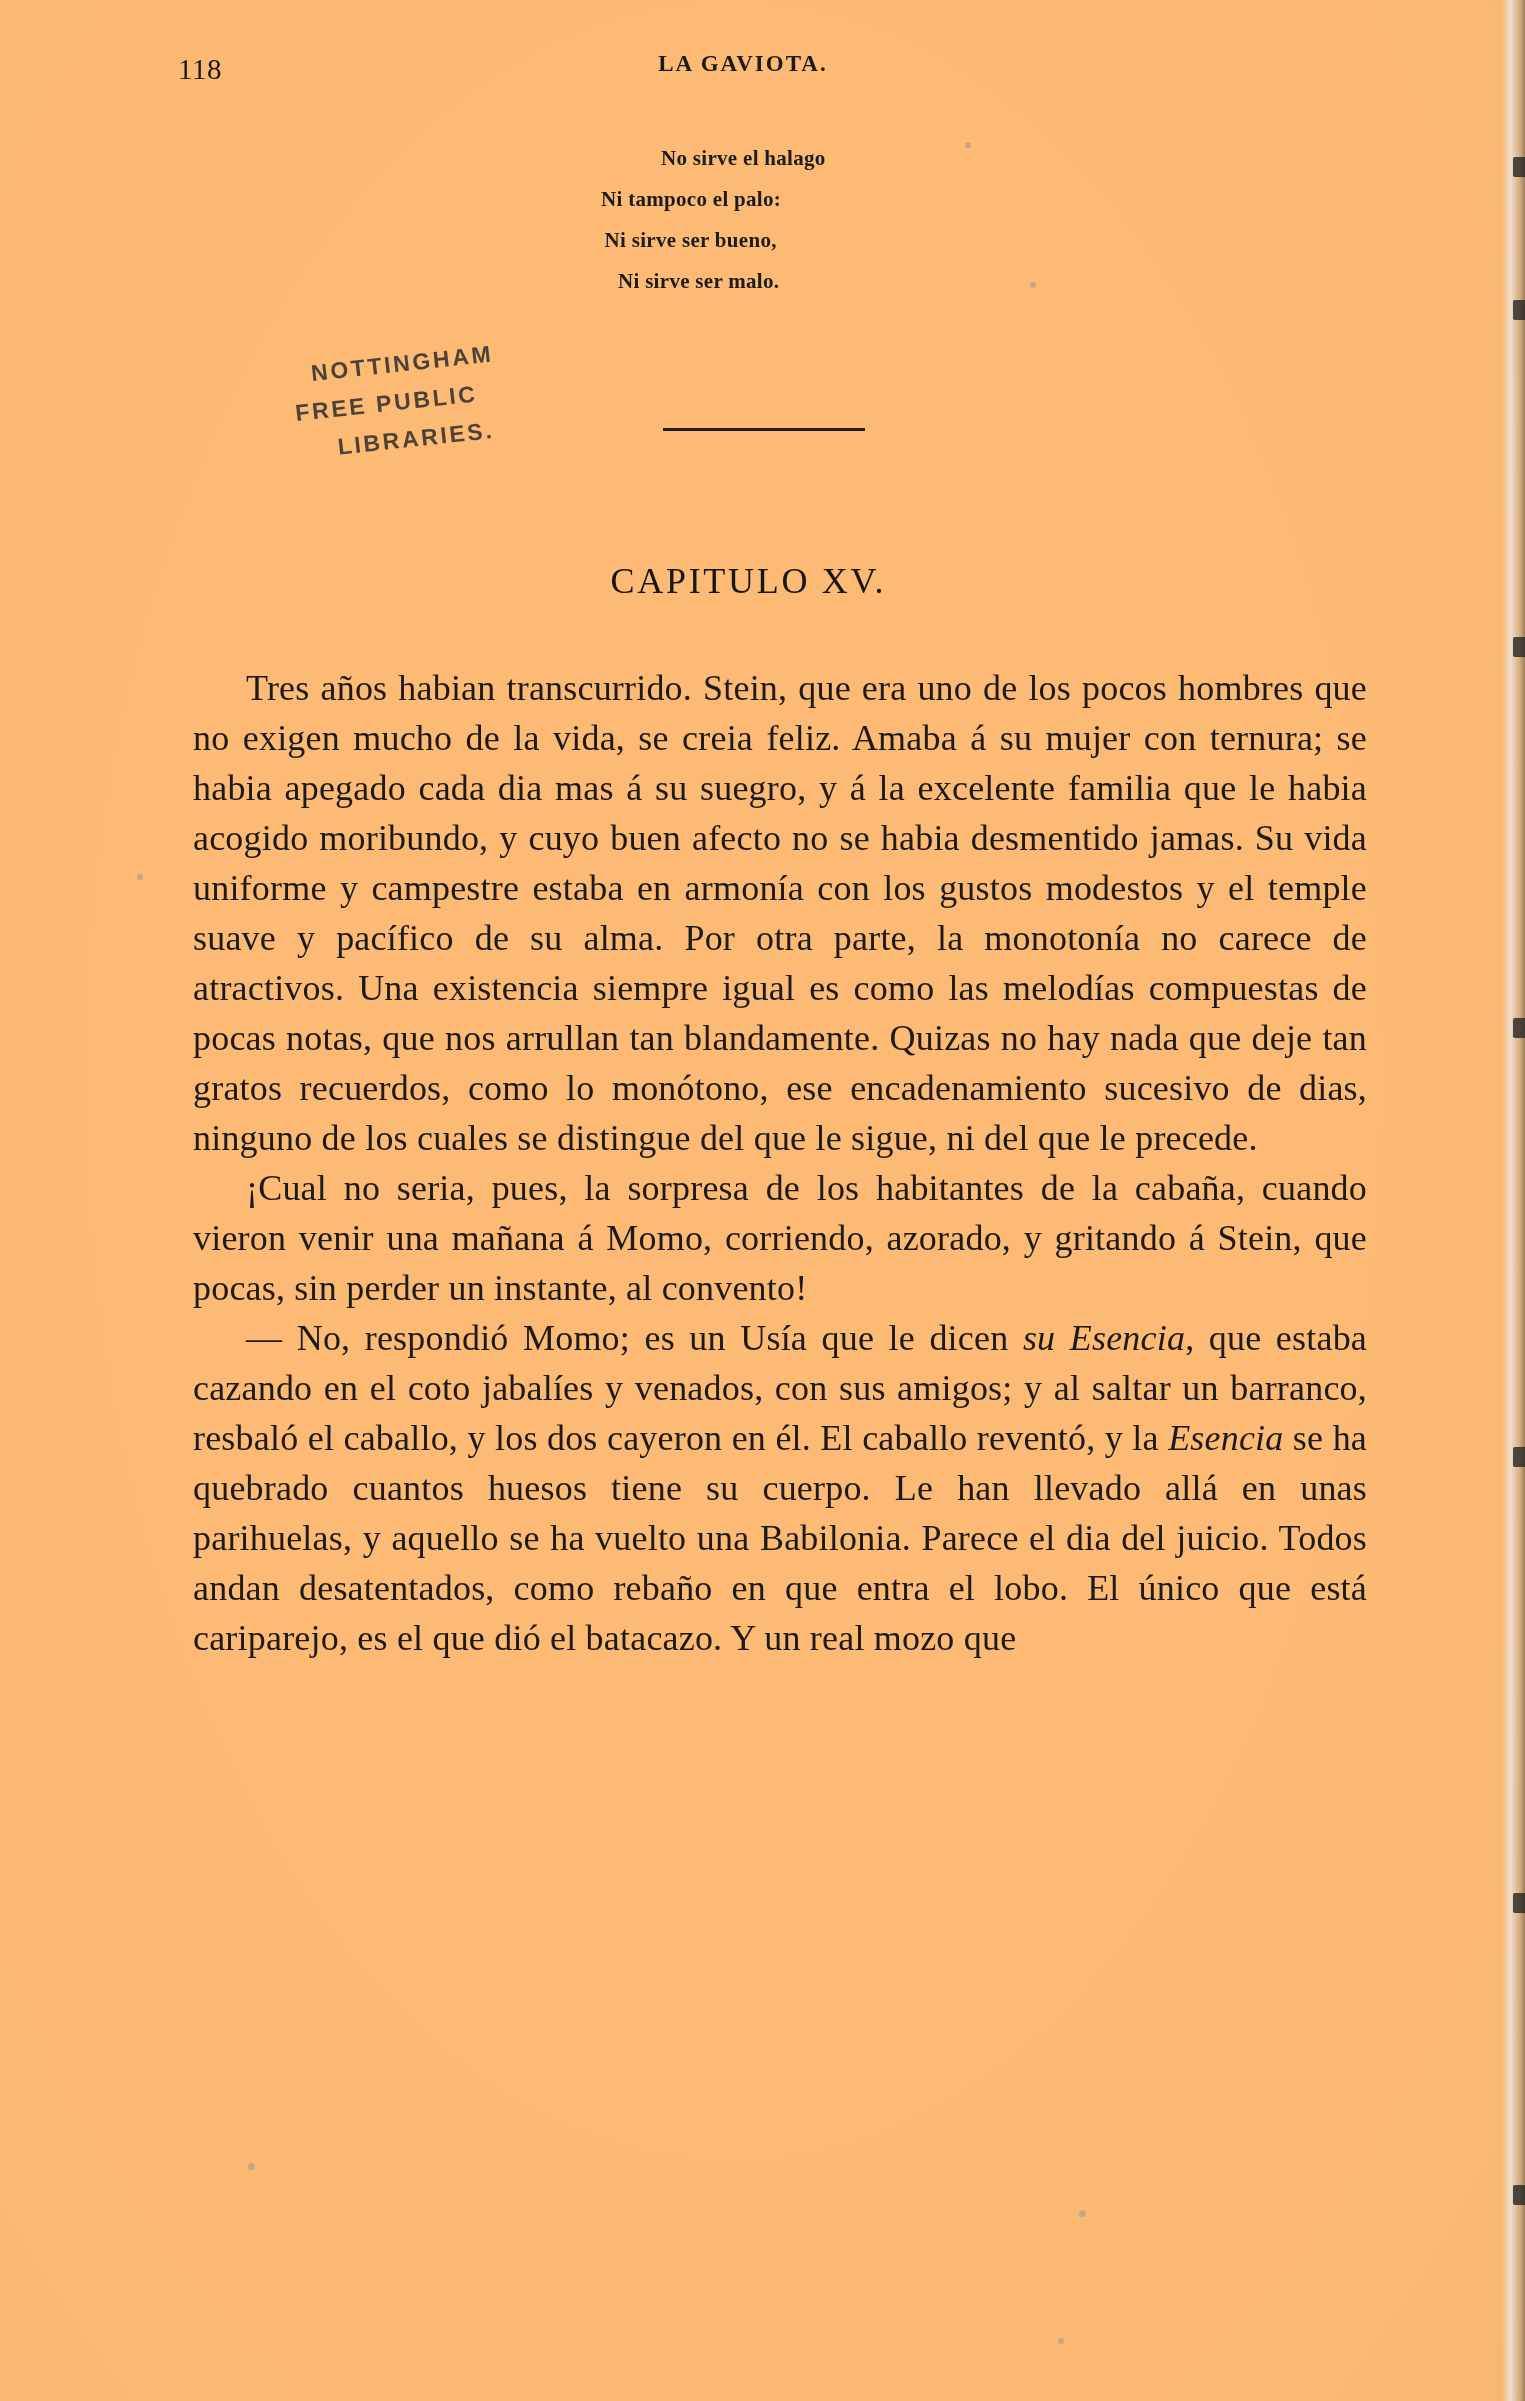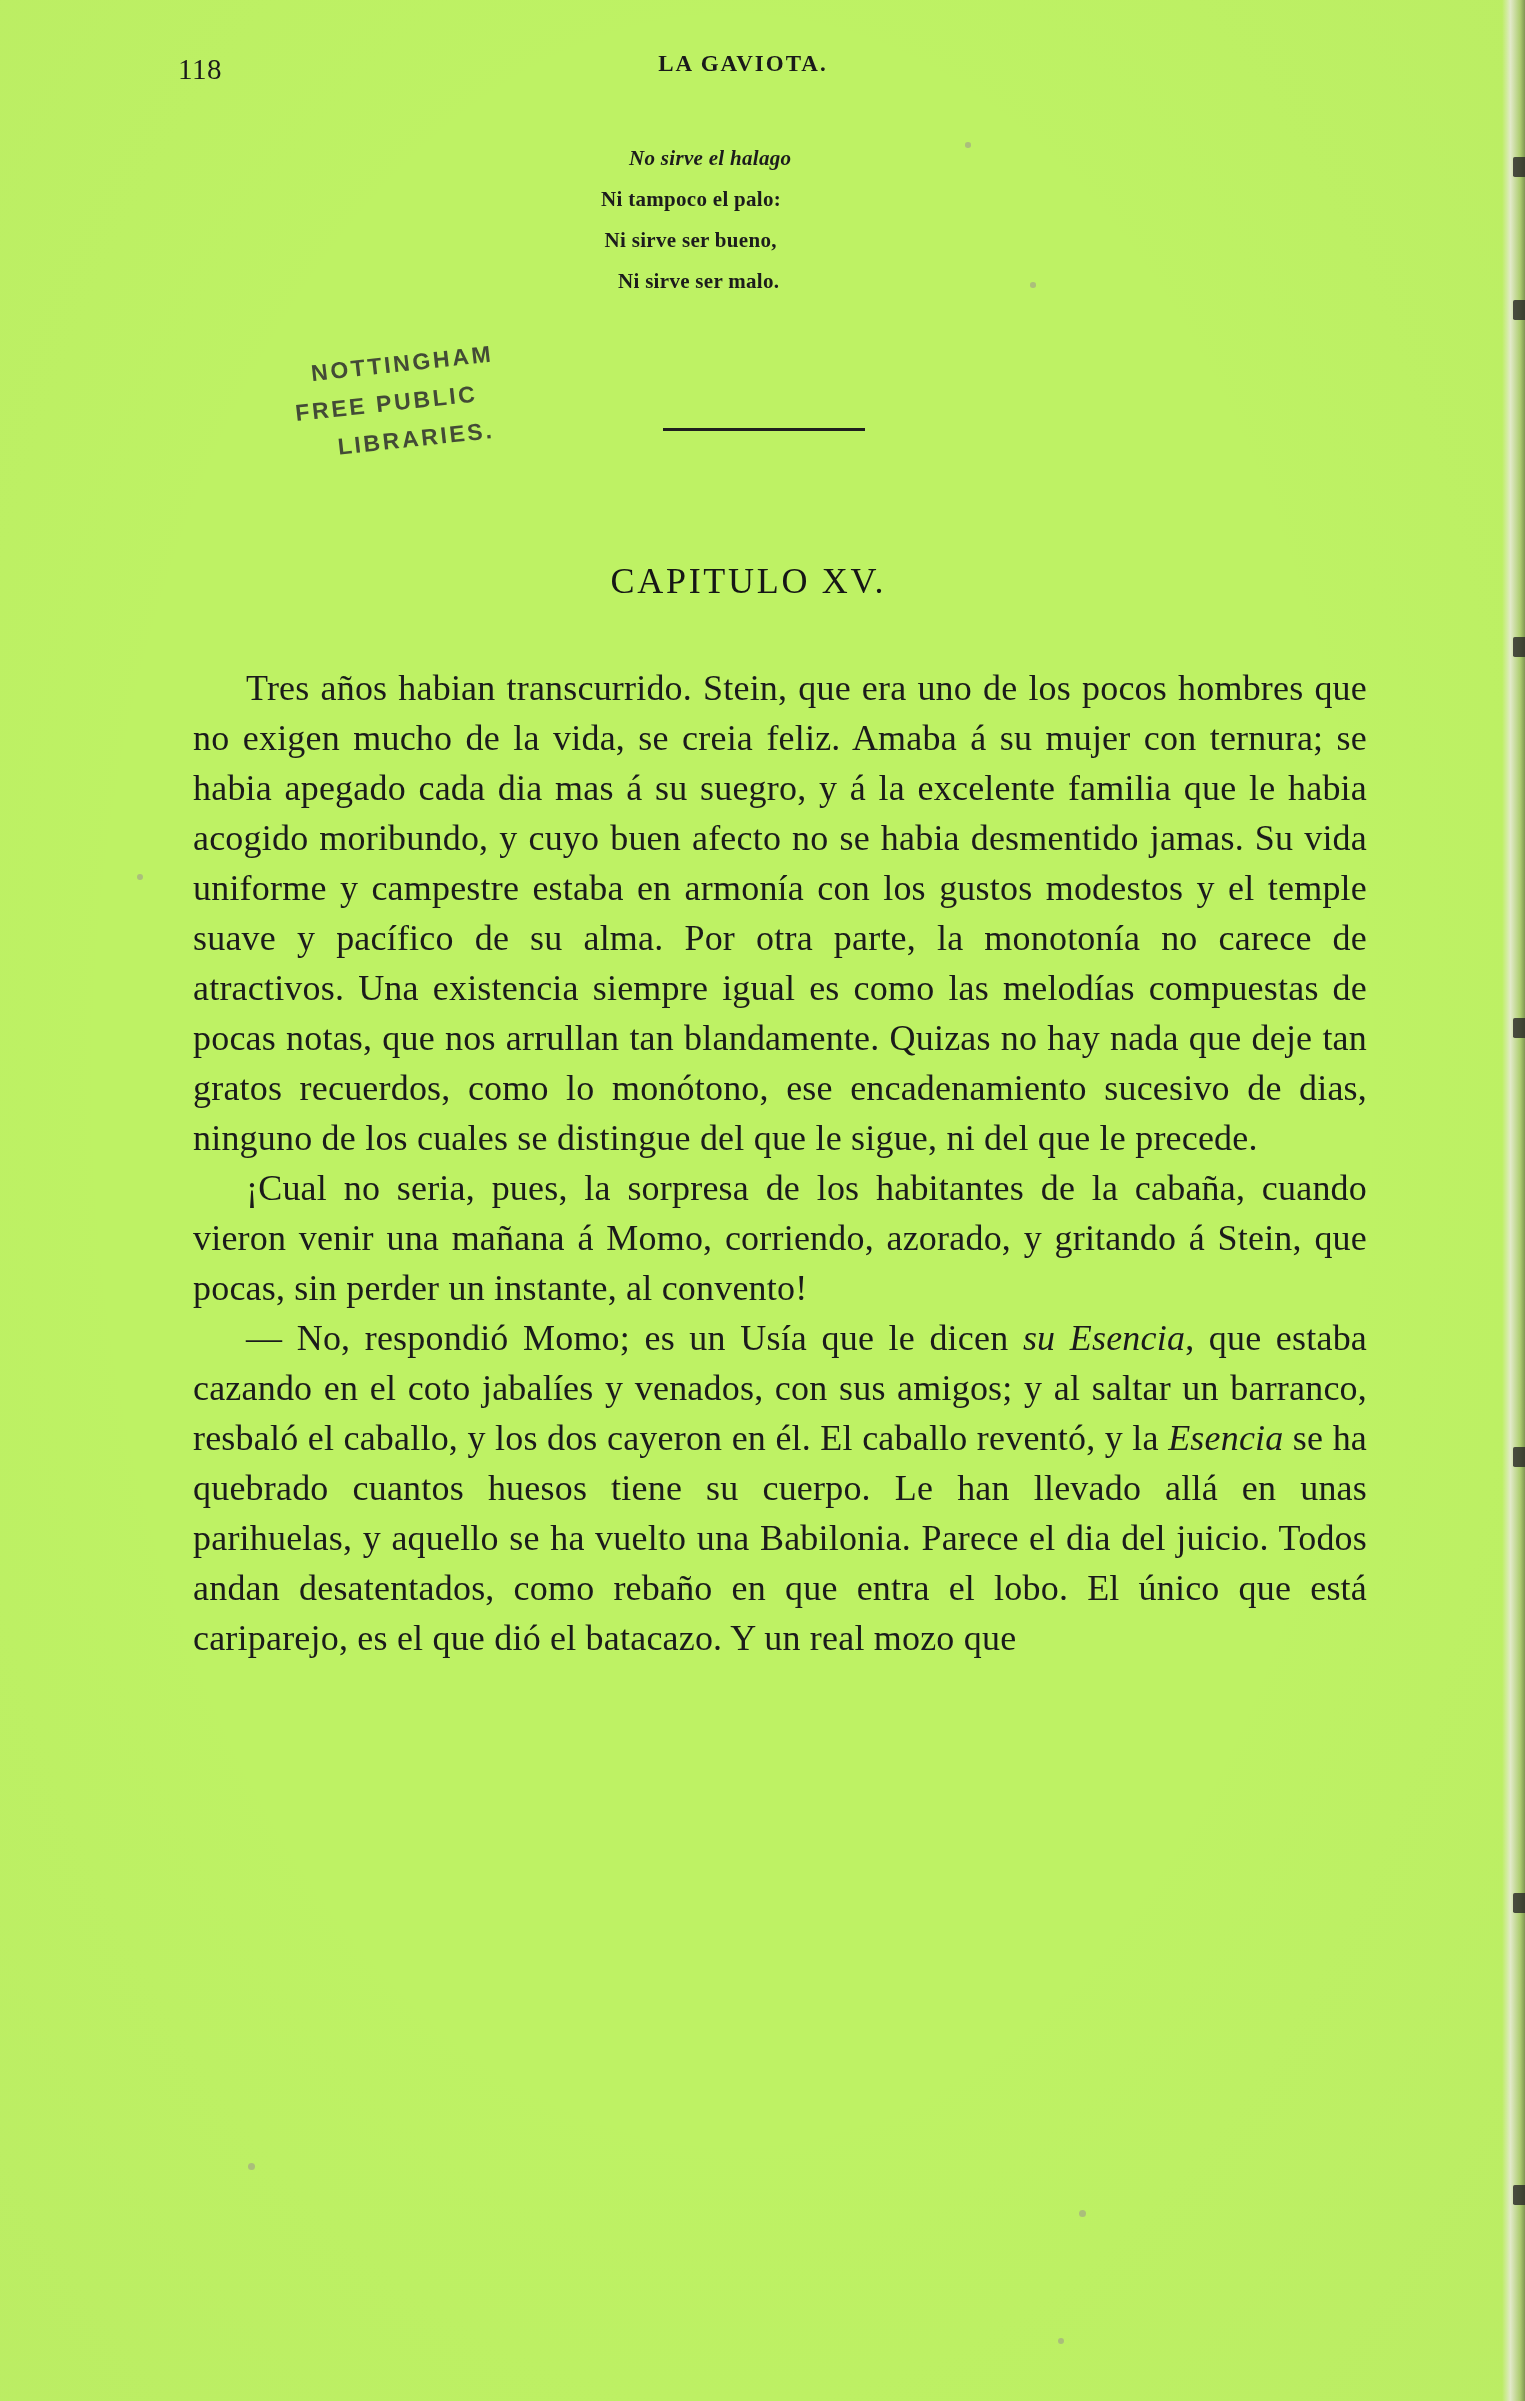--- a/index.html
+++ b/index.html
@@ -4,21 +4,21 @@
 <style>
   html, body {
     margin: 0;
     padding: 0;
     background: #ffffff;
   }
   .page {
     position: relative;
     width: 1526px;
     height: 2401px;
-    background: #bef264;
+    background: #fdba74;
     overflow: hidden;
     font-family: "Liberation Serif", serif;
     color: #171717;
   }
   
   .paper-tone {
     position: absolute;
     inset: 0;
     background:
       radial-gradient(ellipse at 48% 45%, rgba(255,255,255,0) 55%, rgba(120,110,95,0.045) 100%);
@@ -68,21 +68,21 @@
     position: absolute;
     left: 601px;
     top: 138px;
     font-family: "Liberation Serif", serif;
     font-size: 21px;
     font-weight: bold;
     line-height: 41px;
     color: #1c1c1c;
     letter-spacing: 0.3px;
   }
-  .verse div:nth-child(1) { margin-left: 28px; font-style: italic; }
+  .verse div:nth-child(1) { margin-left: 60px; }
   .verse div:nth-child(2) { margin-left: 0px; }
   .verse div:nth-child(3) { margin-left: 3.6px; }
   .verse div:nth-child(4) { margin-left: 17px; }
 
   
   .stamp {
     position: absolute;
     left: 289px;
     top: 339px;
     width: 328px;

